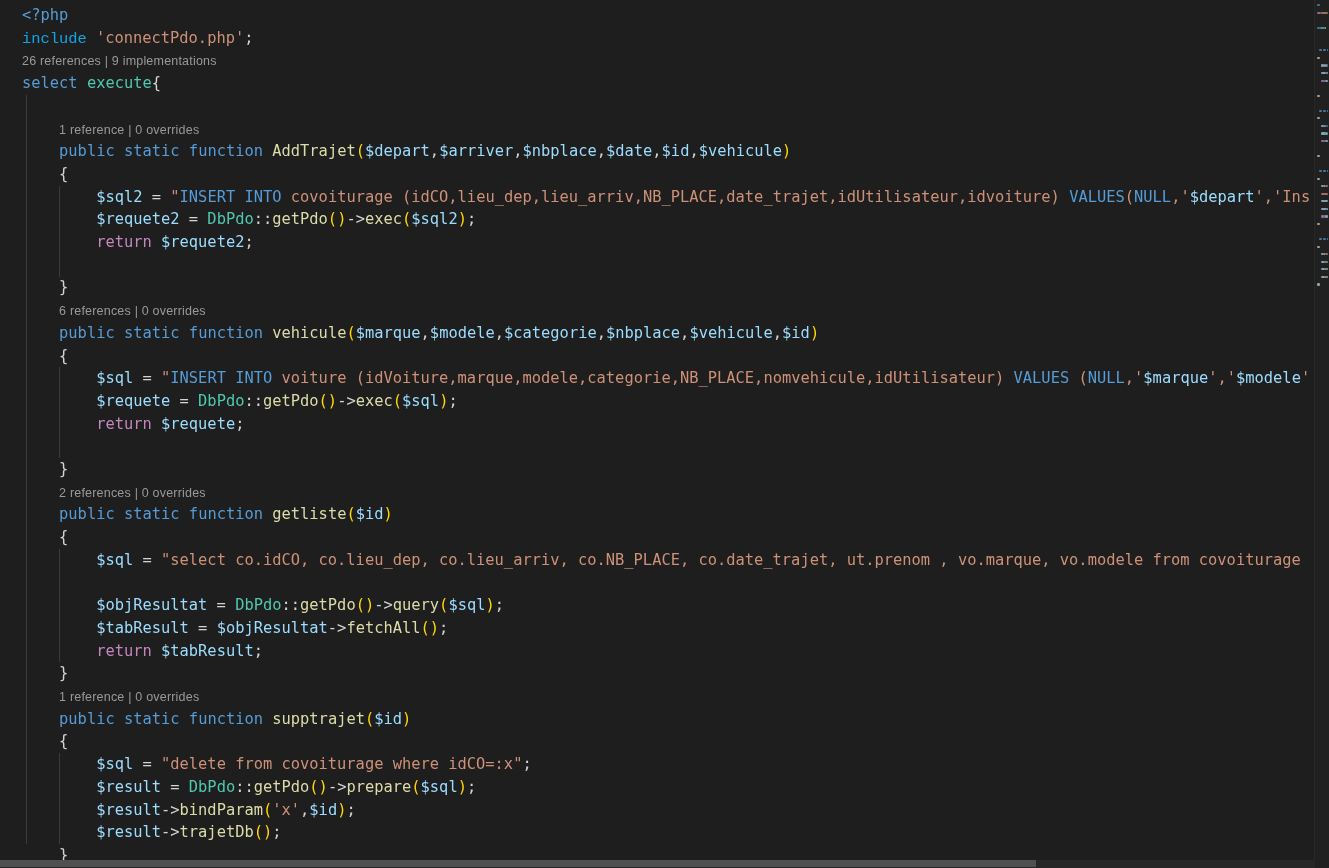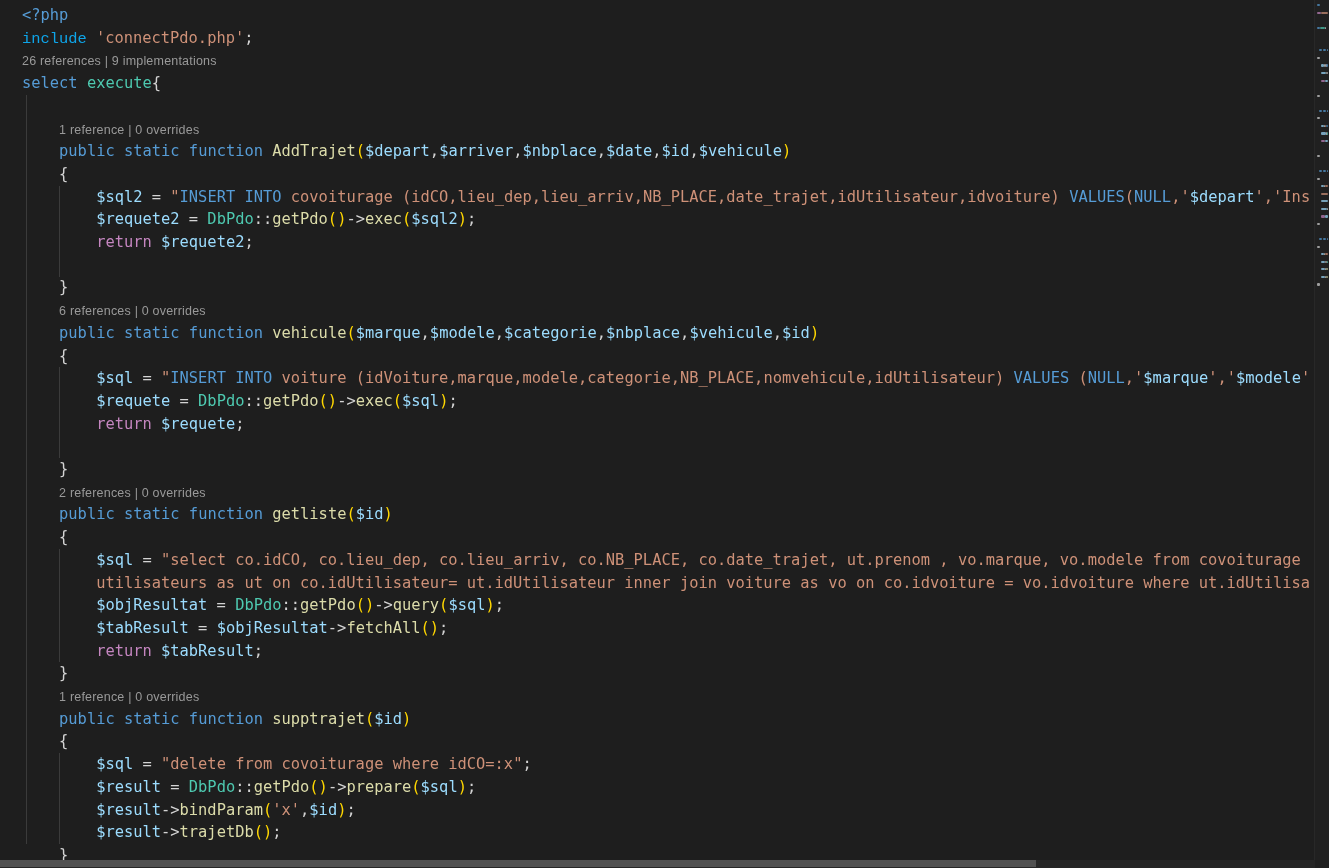--- a/index.html
+++ b/index.html
@@ -40,21 +40,21 @@
       <div class="code-line" style="top: 344.5px;"><span style="color: rgb(212, 212, 212);">    {</span></div>
       <div class="code-line" style="top: 367.2px;"><span style="color: rgb(212, 212, 212);">        </span><span style="color: rgb(156, 220, 254);">$sql</span><span style="color: rgb(212, 212, 212);"> = </span><span style="color: rgb(206, 145, 120);">"</span><span style="color: rgb(86, 156, 214);">INSERT</span><span style="color: rgb(206, 145, 120);"> </span><span style="color: rgb(86, 156, 214);">INTO</span><span style="color: rgb(206, 145, 120);"> voiture (idVoiture,marque,modele,categorie,NB_PLACE,nomvehicule,idUtilisateur) </span><span style="color: rgb(86, 156, 214);">VALUES</span><span style="color: rgb(206, 145, 120);"> (</span><span style="color: rgb(86, 156, 214);">NULL</span><span style="color: rgb(206, 145, 120);">,'</span><span style="color: rgb(156, 220, 254);">$marque</span><span style="color: rgb(206, 145, 120);">','</span><span style="color: rgb(156, 220, 254);">$modele</span><span style="color: rgb(206, 145, 120);">'</span></div>
       <div class="code-line" style="top: 389.9px;"><span style="color: rgb(212, 212, 212);">        </span><span style="color: rgb(156, 220, 254);">$requete</span><span style="color: rgb(212, 212, 212);"> = </span><span style="color: rgb(78, 201, 176);">DbPdo</span><span style="color: rgb(212, 212, 212);">::</span><span style="color: rgb(220, 220, 170);">getPdo</span><span style="color: rgb(255, 215, 0);">()</span><span style="color: rgb(212, 212, 212);">-&gt;</span><span style="color: rgb(220, 220, 170);">exec</span><span style="color: rgb(255, 215, 0);">(</span><span style="color: rgb(156, 220, 254);">$sql</span><span style="color: rgb(255, 215, 0);">)</span><span style="color: rgb(212, 212, 212);">;</span></div>
       <div class="code-line" style="top: 412.6px;"><span style="color: rgb(212, 212, 212);">        </span><span style="color: rgb(197, 134, 192);">return</span><span style="color: rgb(212, 212, 212);"> </span><span style="color: rgb(156, 220, 254);">$requete</span><span style="color: rgb(212, 212, 212);">;</span></div>
       <div class="code-line" style="top: 435.3px;"></div>
       <div class="code-line" style="top: 458px;"><span style="color: rgb(212, 212, 212);">    }</span></div>
       <div class="code-line" style="top: 480.7px;"><span class="codelens" style="padding-left: 37.08px;">2 references | 0 overrides</span></div>
       <div class="code-line" style="top: 503.4px;"><span style="color: rgb(212, 212, 212);">    </span><span style="color: rgb(86, 156, 214);">public</span><span style="color: rgb(212, 212, 212);"> </span><span style="color: rgb(86, 156, 214);">static</span><span style="color: rgb(212, 212, 212);"> </span><span style="color: rgb(86, 156, 214);">function</span><span style="color: rgb(212, 212, 212);"> </span><span style="color: rgb(220, 220, 170);">getliste</span><span style="color: rgb(255, 215, 0);">(</span><span style="color: rgb(156, 220, 254);">$id</span><span style="color: rgb(255, 215, 0);">)</span></div>
       <div class="code-line" style="top: 526.1px;"><span style="color: rgb(212, 212, 212);">    {</span></div>
       <div class="code-line" style="top: 548.8px;"><span style="color: rgb(212, 212, 212);">        </span><span style="color: rgb(156, 220, 254);">$sql</span><span style="color: rgb(212, 212, 212);"> = </span><span style="color: rgb(206, 145, 120);">"select co.idCO, co.lieu_dep, co.lieu_arriv, co.NB_PLACE, co.date_trajet, ut.prenom , vo.marque, vo.modele from covoiturage </span></div>
-      <div class="code-line" style="top: 571.5px;"><span style="color: rgb(212, 212, 212);">        </span><span style="color: rgb(206, 145, 120);">utilisateurs as ut on co.idUtilisateur= ut.idUtilisateur inner join voiture as vo on co.idvoiture = vo.idvoiture where ut.idUtilisa</span></div>
+      <div class="code-line" style="top: 571.5px;"><span style="color: rgb(212, 212, 212);">        </span></div>
       <div class="code-line" style="top: 594.2px;"><span style="color: rgb(212, 212, 212);">        </span><span style="color: rgb(156, 220, 254);">$objResultat</span><span style="color: rgb(212, 212, 212);"> = </span><span style="color: rgb(78, 201, 176);">DbPdo</span><span style="color: rgb(212, 212, 212);">::</span><span style="color: rgb(220, 220, 170);">getPdo</span><span style="color: rgb(255, 215, 0);">()</span><span style="color: rgb(212, 212, 212);">-&gt;</span><span style="color: rgb(220, 220, 170);">query</span><span style="color: rgb(255, 215, 0);">(</span><span style="color: rgb(156, 220, 254);">$sql</span><span style="color: rgb(255, 215, 0);">)</span><span style="color: rgb(212, 212, 212);">;</span></div>
       <div class="code-line" style="top: 616.9px;"><span style="color: rgb(212, 212, 212);">        </span><span style="color: rgb(156, 220, 254);">$tabResult</span><span style="color: rgb(212, 212, 212);"> = </span><span style="color: rgb(156, 220, 254);">$objResultat</span><span style="color: rgb(212, 212, 212);">-&gt;</span><span style="color: rgb(220, 220, 170);">fetchAll</span><span style="color: rgb(255, 215, 0);">()</span><span style="color: rgb(212, 212, 212);">;</span></div>
       <div class="code-line" style="top: 639.6px;"><span style="color: rgb(212, 212, 212);">        </span><span style="color: rgb(197, 134, 192);">return</span><span style="color: rgb(212, 212, 212);"> </span><span style="color: rgb(156, 220, 254);">$tabResult</span><span style="color: rgb(212, 212, 212);">;</span></div>
       <div class="code-line" style="top: 662.3px;"><span style="color: rgb(212, 212, 212);">    }</span></div>
       <div class="code-line" style="top: 685px;"><span class="codelens" style="padding-left: 37.08px;">1 reference | 0 overrides</span></div>
       <div class="code-line" style="top: 707.7px;"><span style="color: rgb(212, 212, 212);">    </span><span style="color: rgb(86, 156, 214);">public</span><span style="color: rgb(212, 212, 212);"> </span><span style="color: rgb(86, 156, 214);">static</span><span style="color: rgb(212, 212, 212);"> </span><span style="color: rgb(86, 156, 214);">function</span><span style="color: rgb(212, 212, 212);"> </span><span style="color: rgb(220, 220, 170);">supptrajet</span><span style="color: rgb(255, 215, 0);">(</span><span style="color: rgb(156, 220, 254);">$id</span><span style="color: rgb(255, 215, 0);">)</span></div>
       <div class="code-line" style="top: 730.4px;"><span style="color: rgb(212, 212, 212);">    {</span></div>
       <div class="code-line" style="top: 753.1px;"><span style="color: rgb(212, 212, 212);">        </span><span style="color: rgb(156, 220, 254);">$sql</span><span style="color: rgb(212, 212, 212);"> = </span><span style="color: rgb(206, 145, 120);">"delete from covoiturage where idCO=:x"</span><span style="color: rgb(212, 212, 212);">;</span></div>
       <div class="code-line" style="top: 775.8px;"><span style="color: rgb(212, 212, 212);">        </span><span style="color: rgb(156, 220, 254);">$result</span><span style="color: rgb(212, 212, 212);"> = </span><span style="color: rgb(78, 201, 176);">DbPdo</span><span style="color: rgb(212, 212, 212);">::</span><span style="color: rgb(220, 220, 170);">getPdo</span><span style="color: rgb(255, 215, 0);">()</span><span style="color: rgb(212, 212, 212);">-&gt;</span><span style="color: rgb(220, 220, 170);">prepare</span><span style="color: rgb(255, 215, 0);">(</span><span style="color: rgb(156, 220, 254);">$sql</span><span style="color: rgb(255, 215, 0);">)</span><span style="color: rgb(212, 212, 212);">;</span></div>
       <div class="code-line" style="top: 798.5px;"><span style="color: rgb(212, 212, 212);">        </span><span style="color: rgb(156, 220, 254);">$result</span><span style="color: rgb(212, 212, 212);">-&gt;</span><span style="color: rgb(220, 220, 170);">bindParam</span><span style="color: rgb(255, 215, 0);">(</span><span style="color: rgb(206, 145, 120);">'x'</span><span style="color: rgb(212, 212, 212);">,</span><span style="color: rgb(156, 220, 254);">$id</span><span style="color: rgb(255, 215, 0);">)</span><span style="color: rgb(212, 212, 212);">;</span></div>

